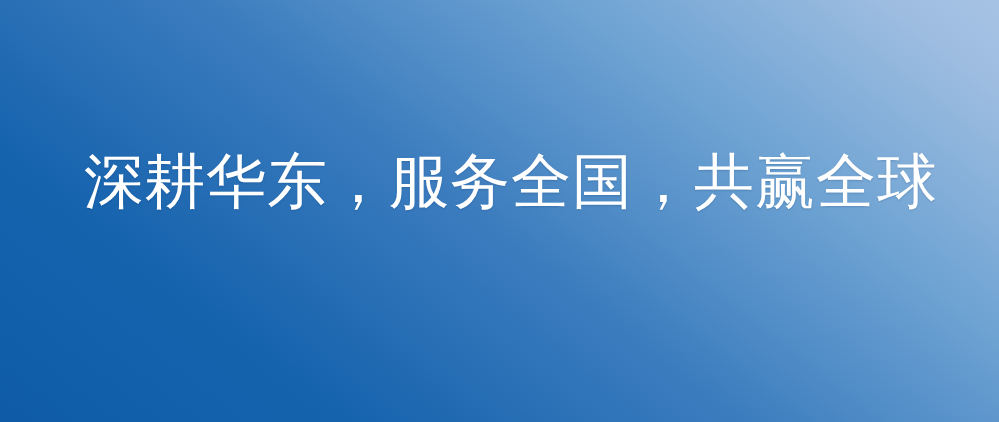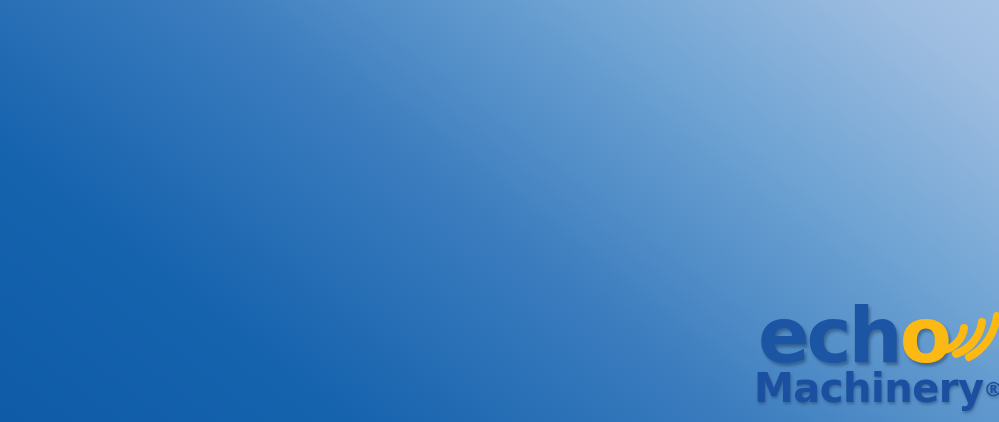--- a/index.html
+++ b/index.html
@@ -113,33 +113,17 @@
     font-size: 20px;
     vertical-align: 6px;
     letter-spacing: 0;
   }
 </style>
 </head>
 <body>
 
 <div id="banner">
 
+  <h1 class="headline">深耕华东，服务全国，共赢全球</h1>
 
 
-  <div class="logo">
-
-    <div class="logo-wordmark">
-      <div class="logo-echo"><span>ech</span><span class="letter-o">o</span></div>
-
-      <svg class="logo-waves" viewBox="0 0 64 60">
-        <g fill="none" stroke="#fcb813" stroke-linecap="round">
-          <path d="M 6 52 A 26 26 0 0 0 26 30" stroke-width="8"></path>
-          <path d="M 18 56 A 40 40 0 0 0 44 24" stroke-width="8"></path>
-          <path d="M 31 59 A 54 54 0 0 0 59 18" stroke-width="8"></path>
-        </g>
-      </svg>
-    </div>
-
-    <div class="logo-machinery"><span>Machinery</span><span class="reg-mark">®</span></div>
-
-  </div>
 
 </div>
 
 </body></html>

